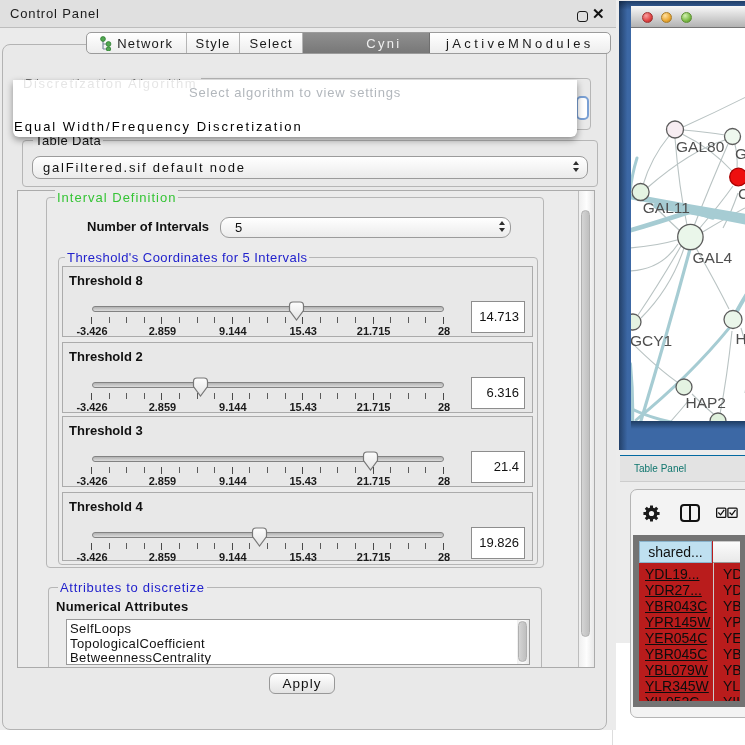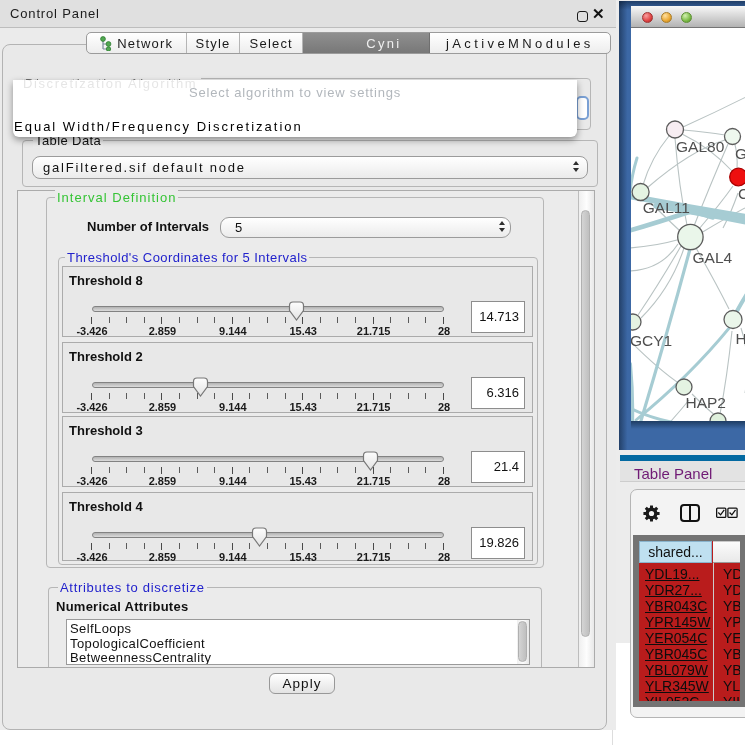--- a/index.html
+++ b/index.html
@@ -60,22 +60,22 @@
 #popup { left:13px; top:80px; width:564px; height:57px; background:#ffffff; border-radius:0 0 6px 6px;
   box-shadow:0 3px 7px rgba(0,0,0,0.40); z-index:30; }
 
 #netwin { left:619px; top:1px; width:126px; height:449px; background:linear-gradient(#1f3d66, #3c68a5 9px); }
 #netshadeL { position:absolute; left:0; top:0; width:12px; height:449px; background:linear-gradient(to right, rgba(10,25,45,0.5), rgba(10,25,45,0) 70%); }
 #nettitle { position:absolute; left:12px; top:5px; right:0; height:22px;
   background:linear-gradient(#f8f8f8,#b3b3b3); border-bottom:1px solid #757575; }
 .tl { position:absolute; top:6px; width:11px; height:11px; border-radius:50%; }
 #netcanvas { position:absolute; left:12px; top:27px; right:0; height:393px; background:#ffffff; overflow:hidden; }
 
-#tptitle { left:620px; top:455px; width:125px; height:27px; background:#e3e3e3; border-top:6px solid #0369a1;
-  border-bottom:1px solid #cdcdcd; font-size:15px; color:#701a75; line-height:26px; padding-left:14px; }
+#tptitle { left:620px; top:455px; width:125px; height:27px; background:#e3e3e3; border-top:1px solid #0369a1;
+  border-bottom:1px solid #cdcdcd; font-size:10px; color:#0f766e; line-height:26px; padding-left:14px; }
 #tpbox { left:630px; top:489px; width:125px; height:229px; background:#f3f3f3; border:1px solid #b5b5b5; border-radius:7px; }
 #tbl { position:absolute; left:2px; top:45px; width:113px; height:172px; background:#b91c1c; border:6px solid #737373; overflow:hidden; }
 .trow { position:absolute; left:0; width:113px; height:16px; font-size:14px; color:#0d0d0d; }
 .trow .c1 { position:absolute; left:6px; top:0;text-decoration:underline; }
 .trow .c2 { position:absolute; left:84px; top:0; }
 </style>
 </head>
 <body>
 <div id="app">
 

